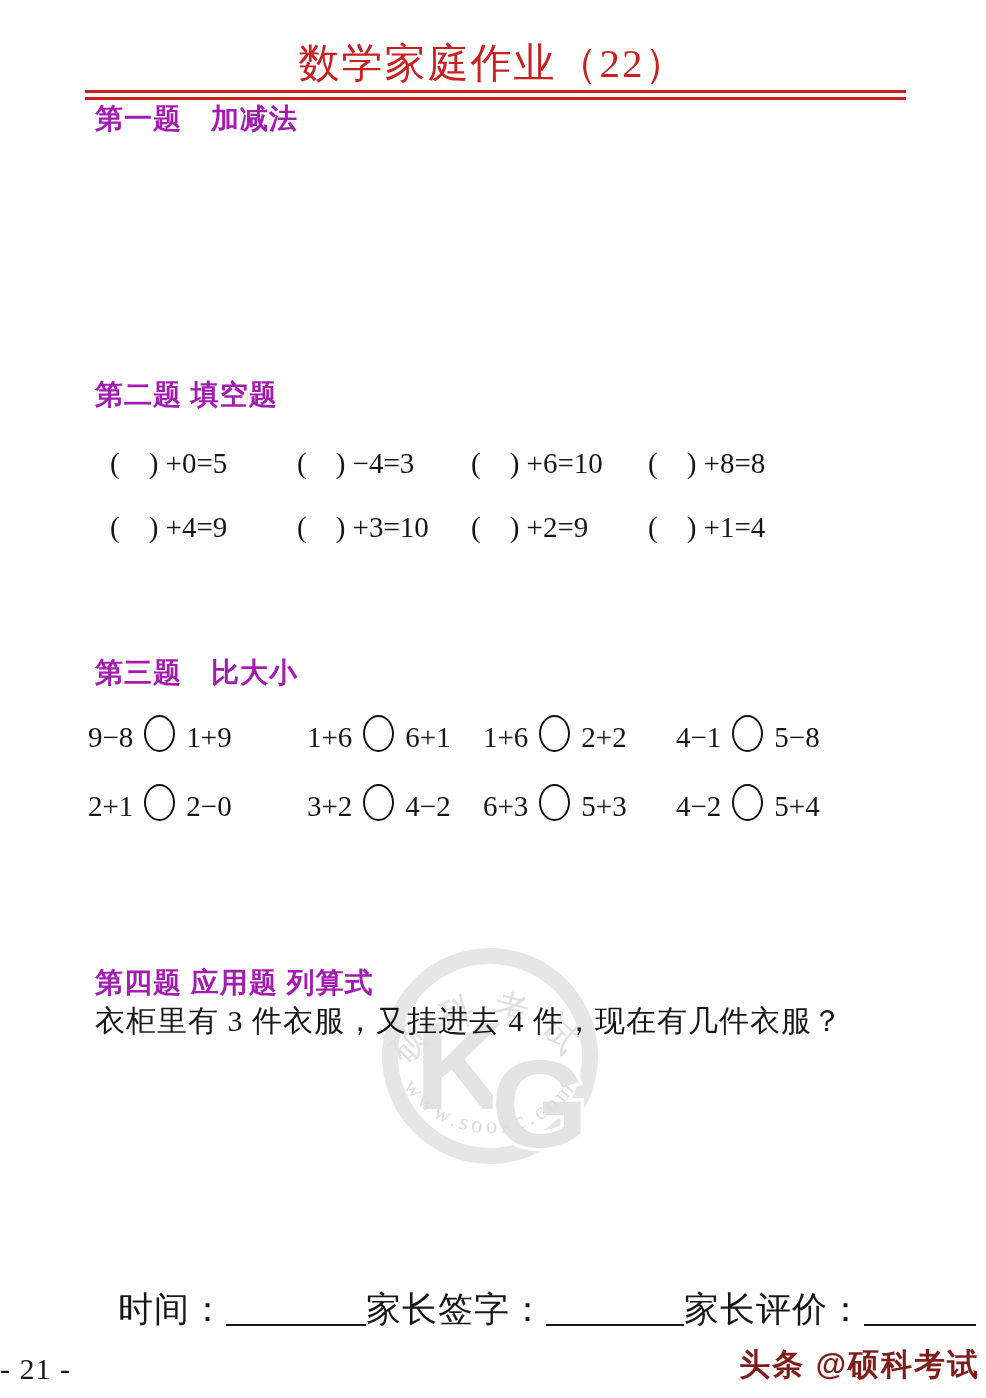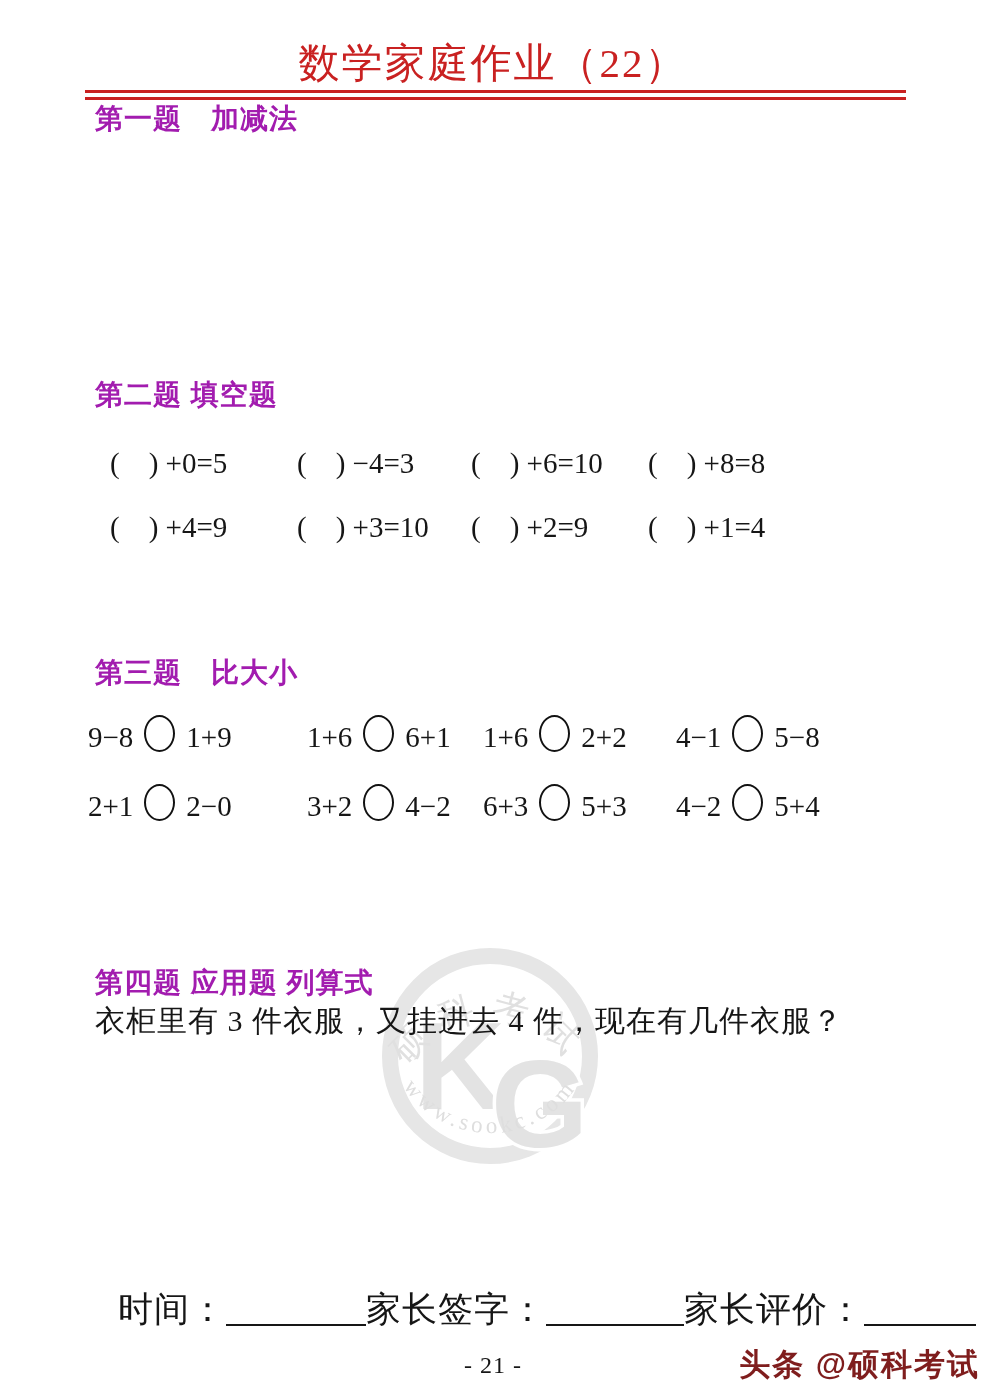--- a/index.html
+++ b/index.html
@@ -29,21 +29,21 @@
               transform:translateY(-4px);flex:0 0 auto;background:transparent;}
   
   .problem{left:95px;top:1001px;font-size:30px;white-space:pre;letter-spacing:1px;}
   
   .watermark{left:357px;top:923px;width:266px;height:266px;z-index:0;}
   
   .footer{left:118px;top:1284px;font-size:35px;white-space:nowrap;letter-spacing:1px;}
   .blank-line{display:inline-block;border-bottom:2px solid #161616;height:1em;
               transform:translateY(5px);}
   .blank-1{width:140px;} .blank-2{width:138px;} .blank-3{width:112px;}
-  .page-number{left:0;top:1352px;width:100%;text-align:center;font-size:24px;letter-spacing:1px;}
+  .page-number{left:0;top:1352px;width:100%;text-align:left;font-size:30px;letter-spacing:1px;}
   .credit{right:6px;top:1344px;font-family:"Liberation Sans","DejaVu Sans",sans-serif;
           font-weight:700;font-size:31px;color:#7f1d1d;letter-spacing:2px;
           text-shadow:2px 2px 0 #ffffff;}
 </style>
 </head>
 <body>
 
 <div class="page">
 
   <svg class="layer watermark" viewBox="0 0 266 266">

